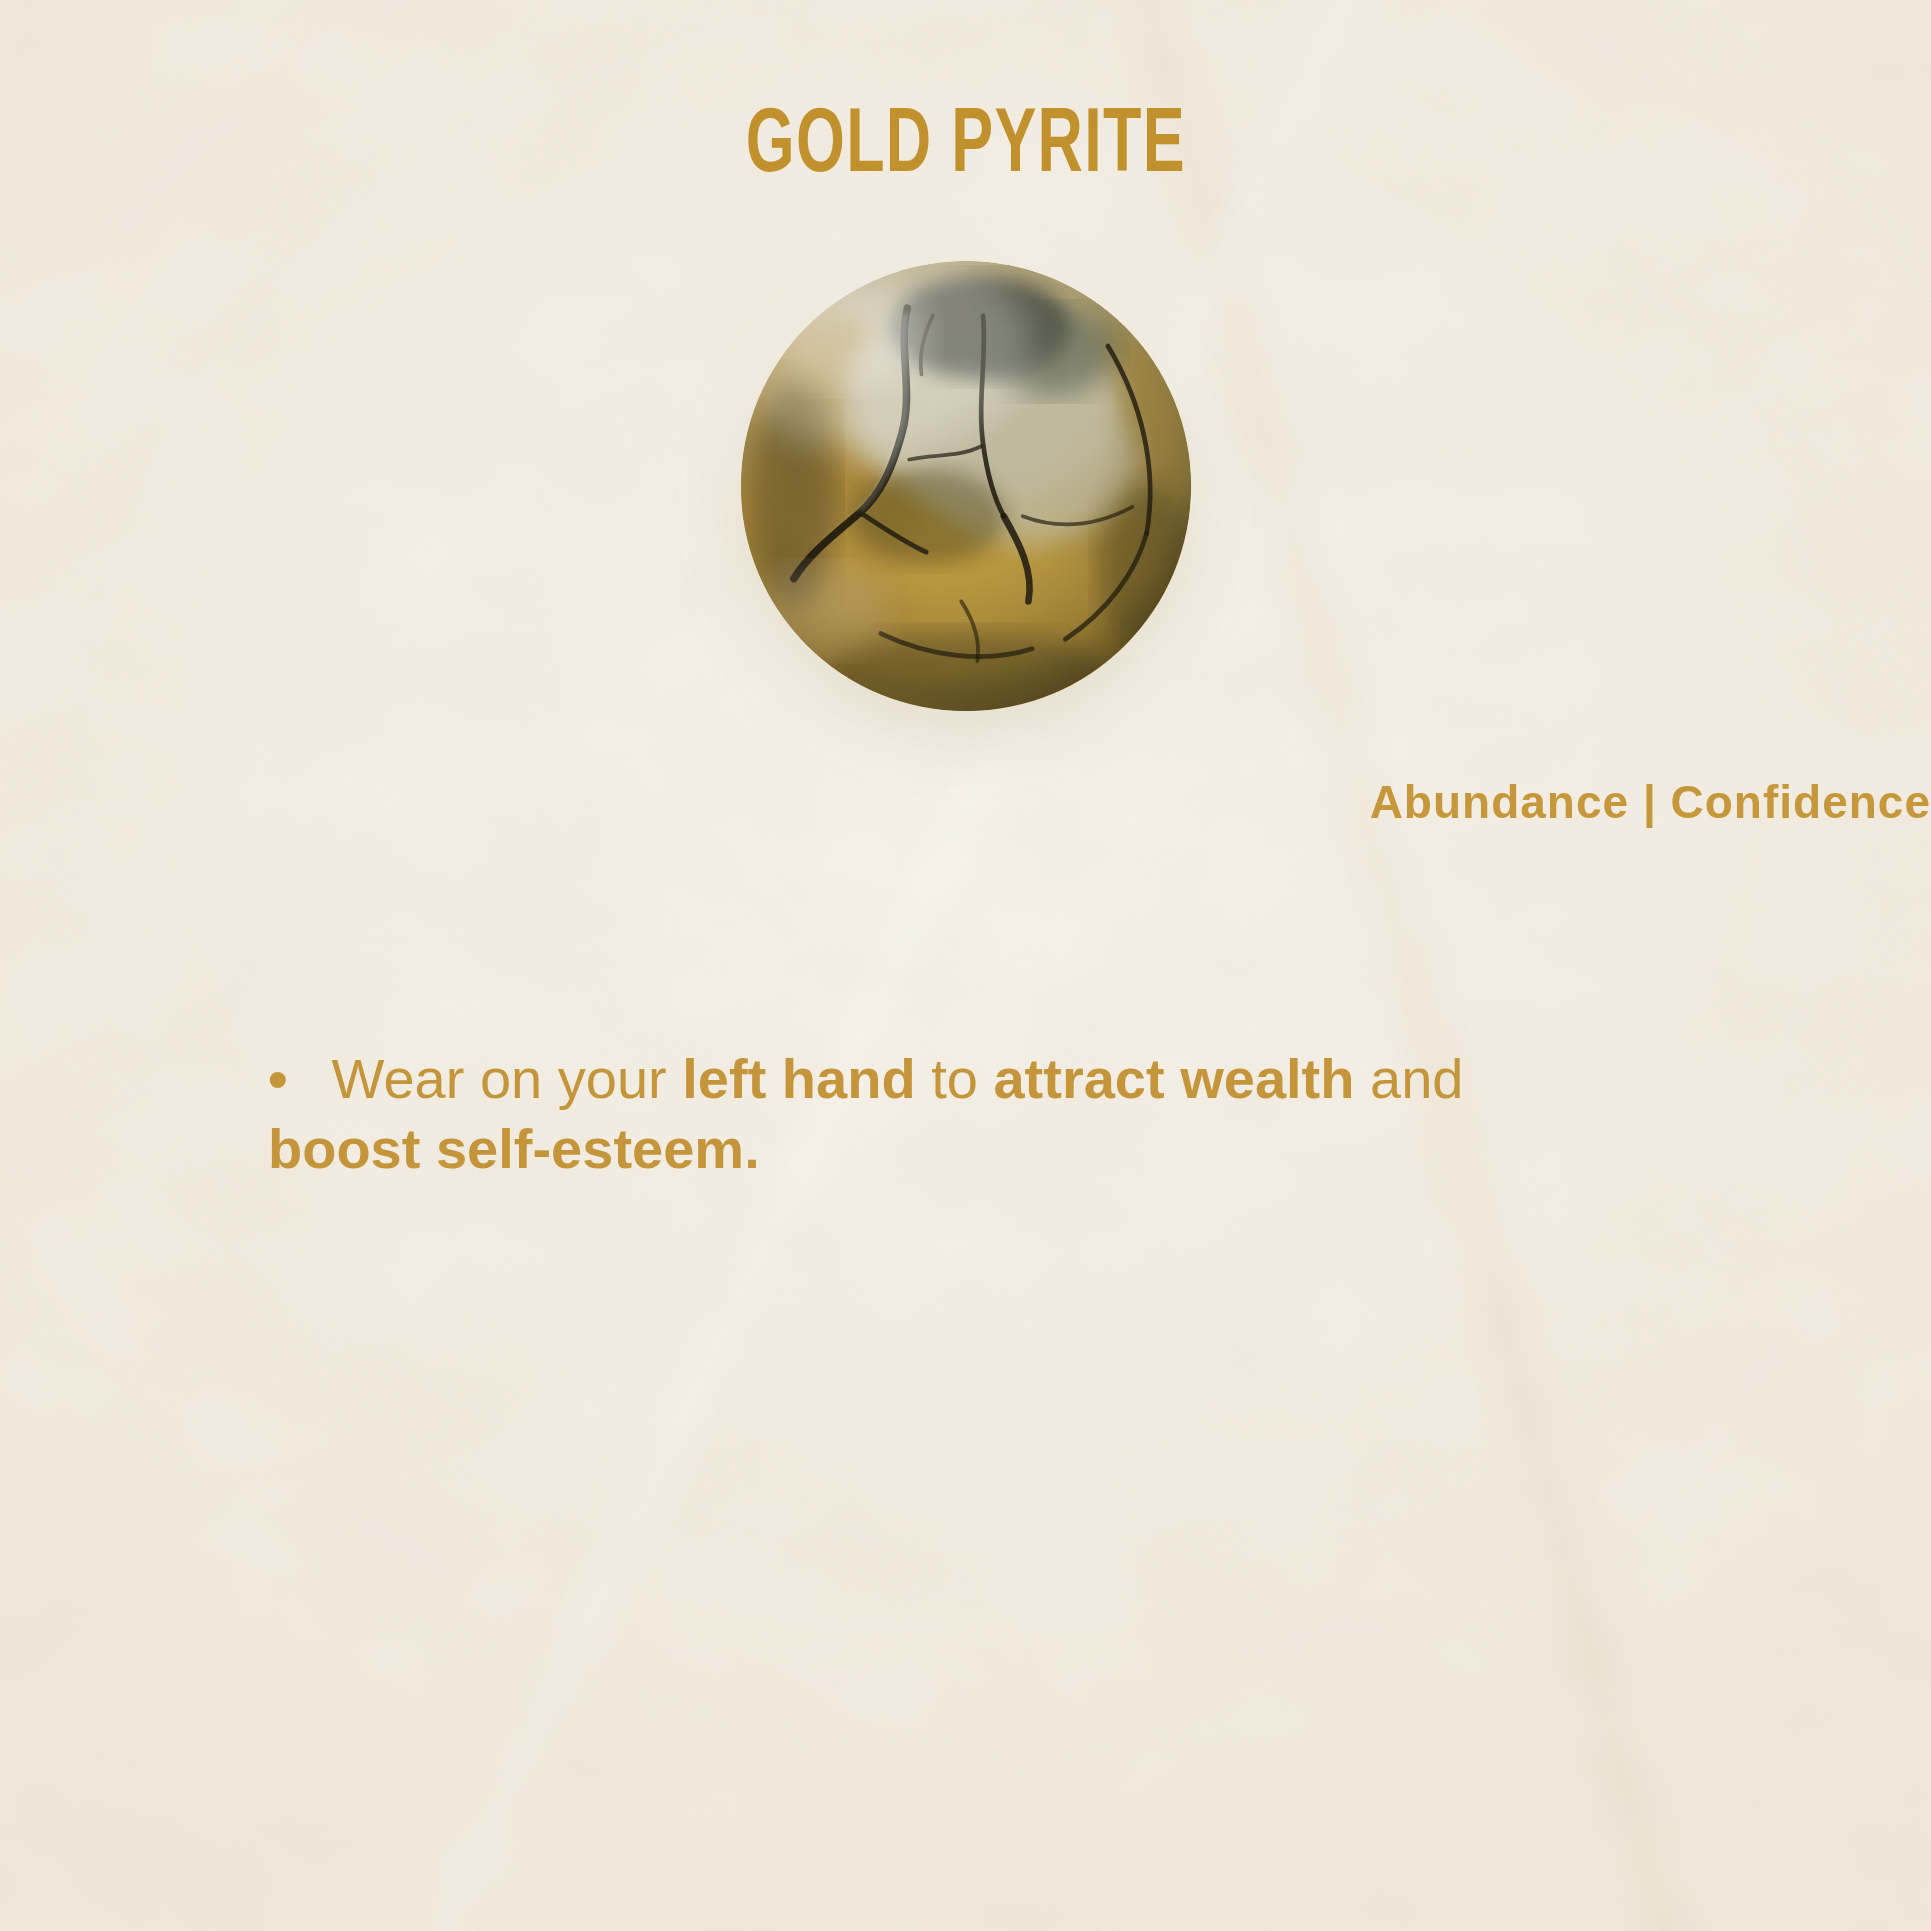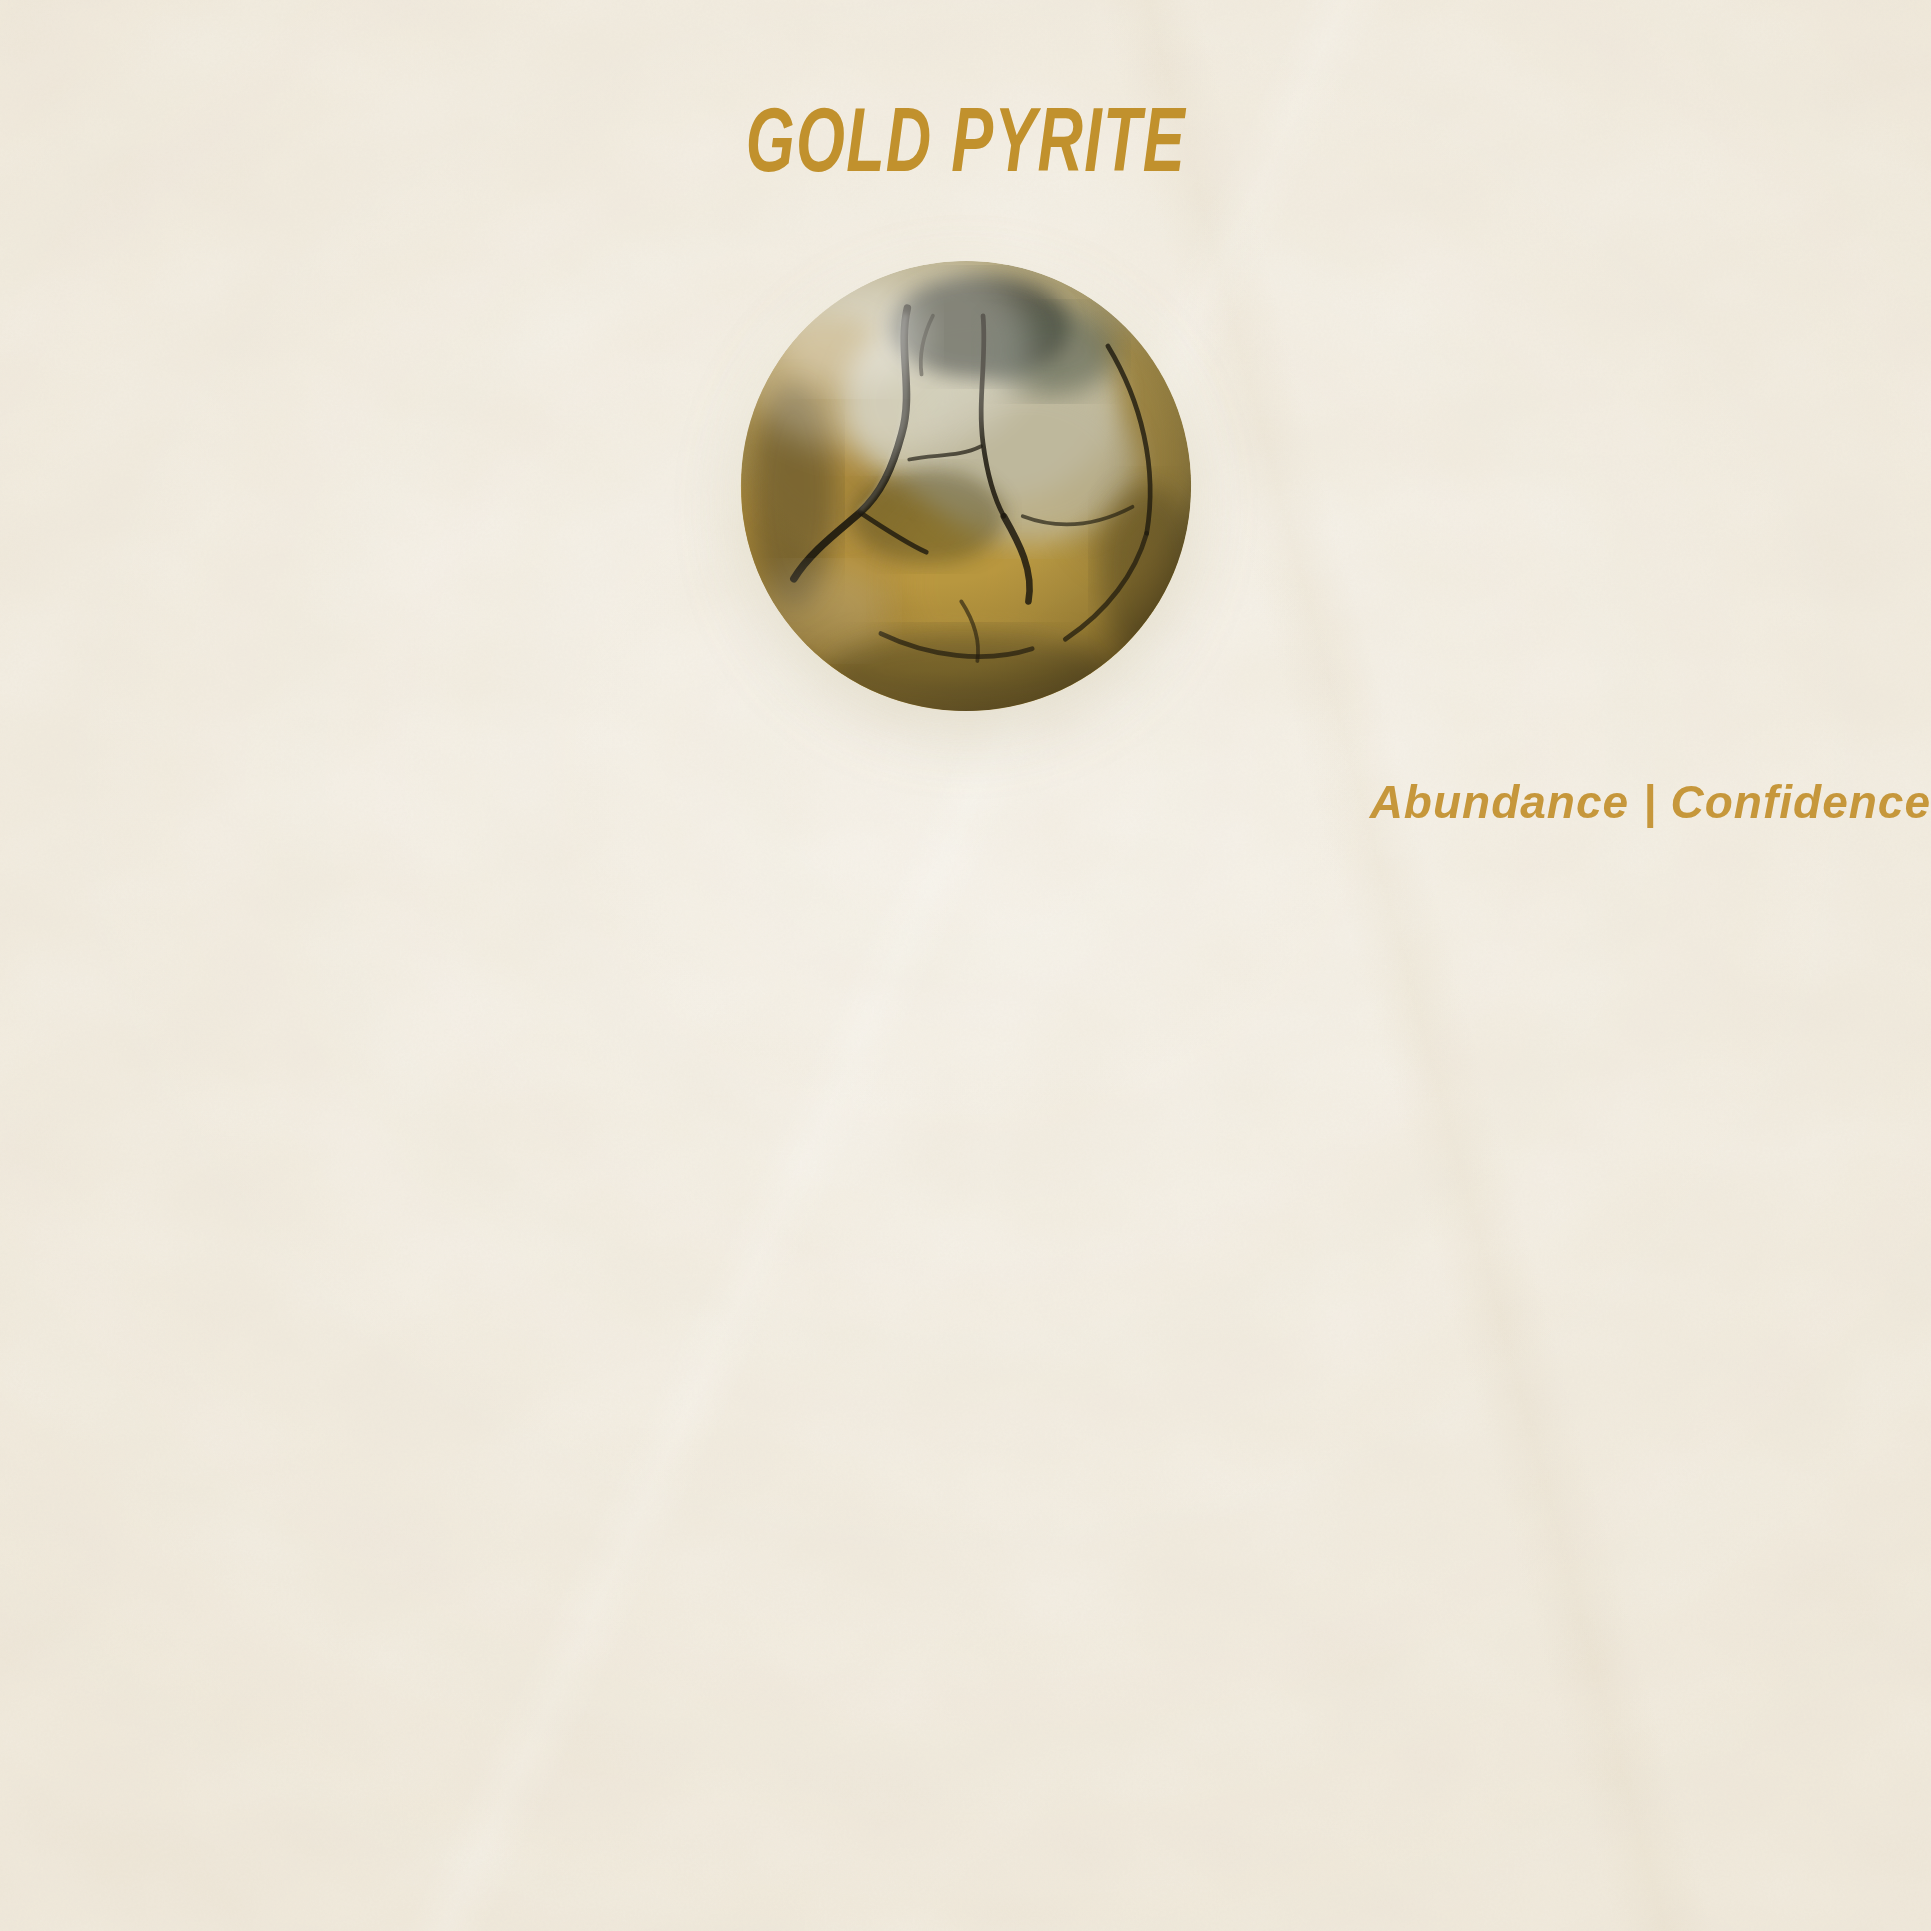--- a/index.html
+++ b/index.html
@@ -7,21 +7,20 @@
     position:relative;
     width:1931px;height:1931px;
     overflow:hidden;
     background:
       linear-gradient(115deg, rgba(255,255,255,0) 46%, rgba(255,255,255,.18) 47.5%, rgba(255,255,255,0) 49%),
       linear-gradient(255deg, rgba(214,200,168,0) 30%, rgba(214,200,168,.12) 32%, rgba(214,200,168,0) 34%),
       radial-gradient(ellipse 120% 105% at 50% 40%, rgba(255,255,255,.45) 0%, rgba(255,255,255,0) 62%),
       radial-gradient(ellipse 150% 150% at 50% 50%, #F1EBDF 52%, #EAE2D1 78%, #E0D6C0 96%, #DACFB6 100%),
       #EFE9DC;
     font-family:"Liberation Sans", sans-serif;
-    font-style:italic;
   }
   .texture{position:absolute;inset:0;width:100%;height:100%;pointer-events:none;}
   .grain{opacity:.55;mix-blend-mode:multiply;}
 
   .title-wrap{
     position:absolute;top:94px;left:0;width:100%;
     text-align:center;line-height:91px;height:91px;
   }
   .title{
     display:inline-block;
@@ -154,16 +153,17 @@
       <ellipse cx="150" cy="95" rx="160" ry="112" fill="#FFFFFF" opacity=".26" filter="url(#b18)"></ellipse>
       <ellipse cx="118" cy="80" rx="82" ry="56" fill="#FFFFFF" opacity=".30" filter="url(#b18)"></ellipse>
       <ellipse cx="85" cy="372" rx="72" ry="46" fill="#FFFFFF" opacity=".16" filter="url(#b18)"></ellipse>
 
       <circle cx="240" cy="240" r="238" fill="url(#shade)"></circle>
     </g>
   </svg>
 
   <div class="subtitle">Abundance | Confidence</div>
 
-  <div class="benefits"></div>
+  <div class="benefits"><p class="benefit"><span class="dot">•</span><span class="seg">Wear on your </span><span class="seg bold">left hand</span><span class="seg"> to </span><span class="seg bold">attract wealth</span><span class="seg"> and
+</span><span class="seg bold">boost self-esteem.</span></p></div>
 
 </div>
 
 
 </body></html>

